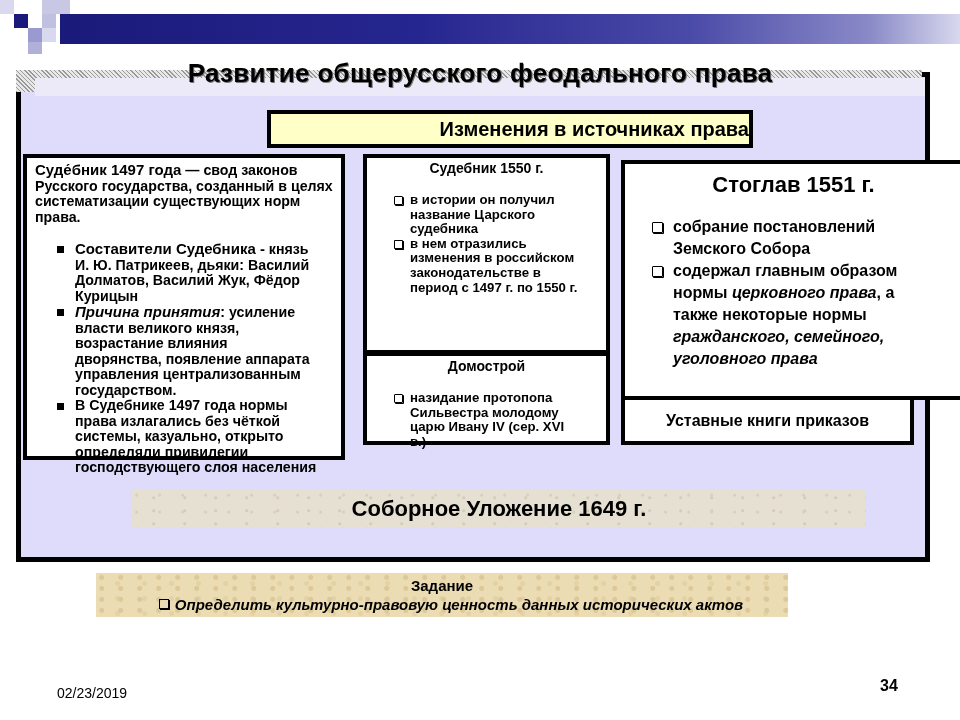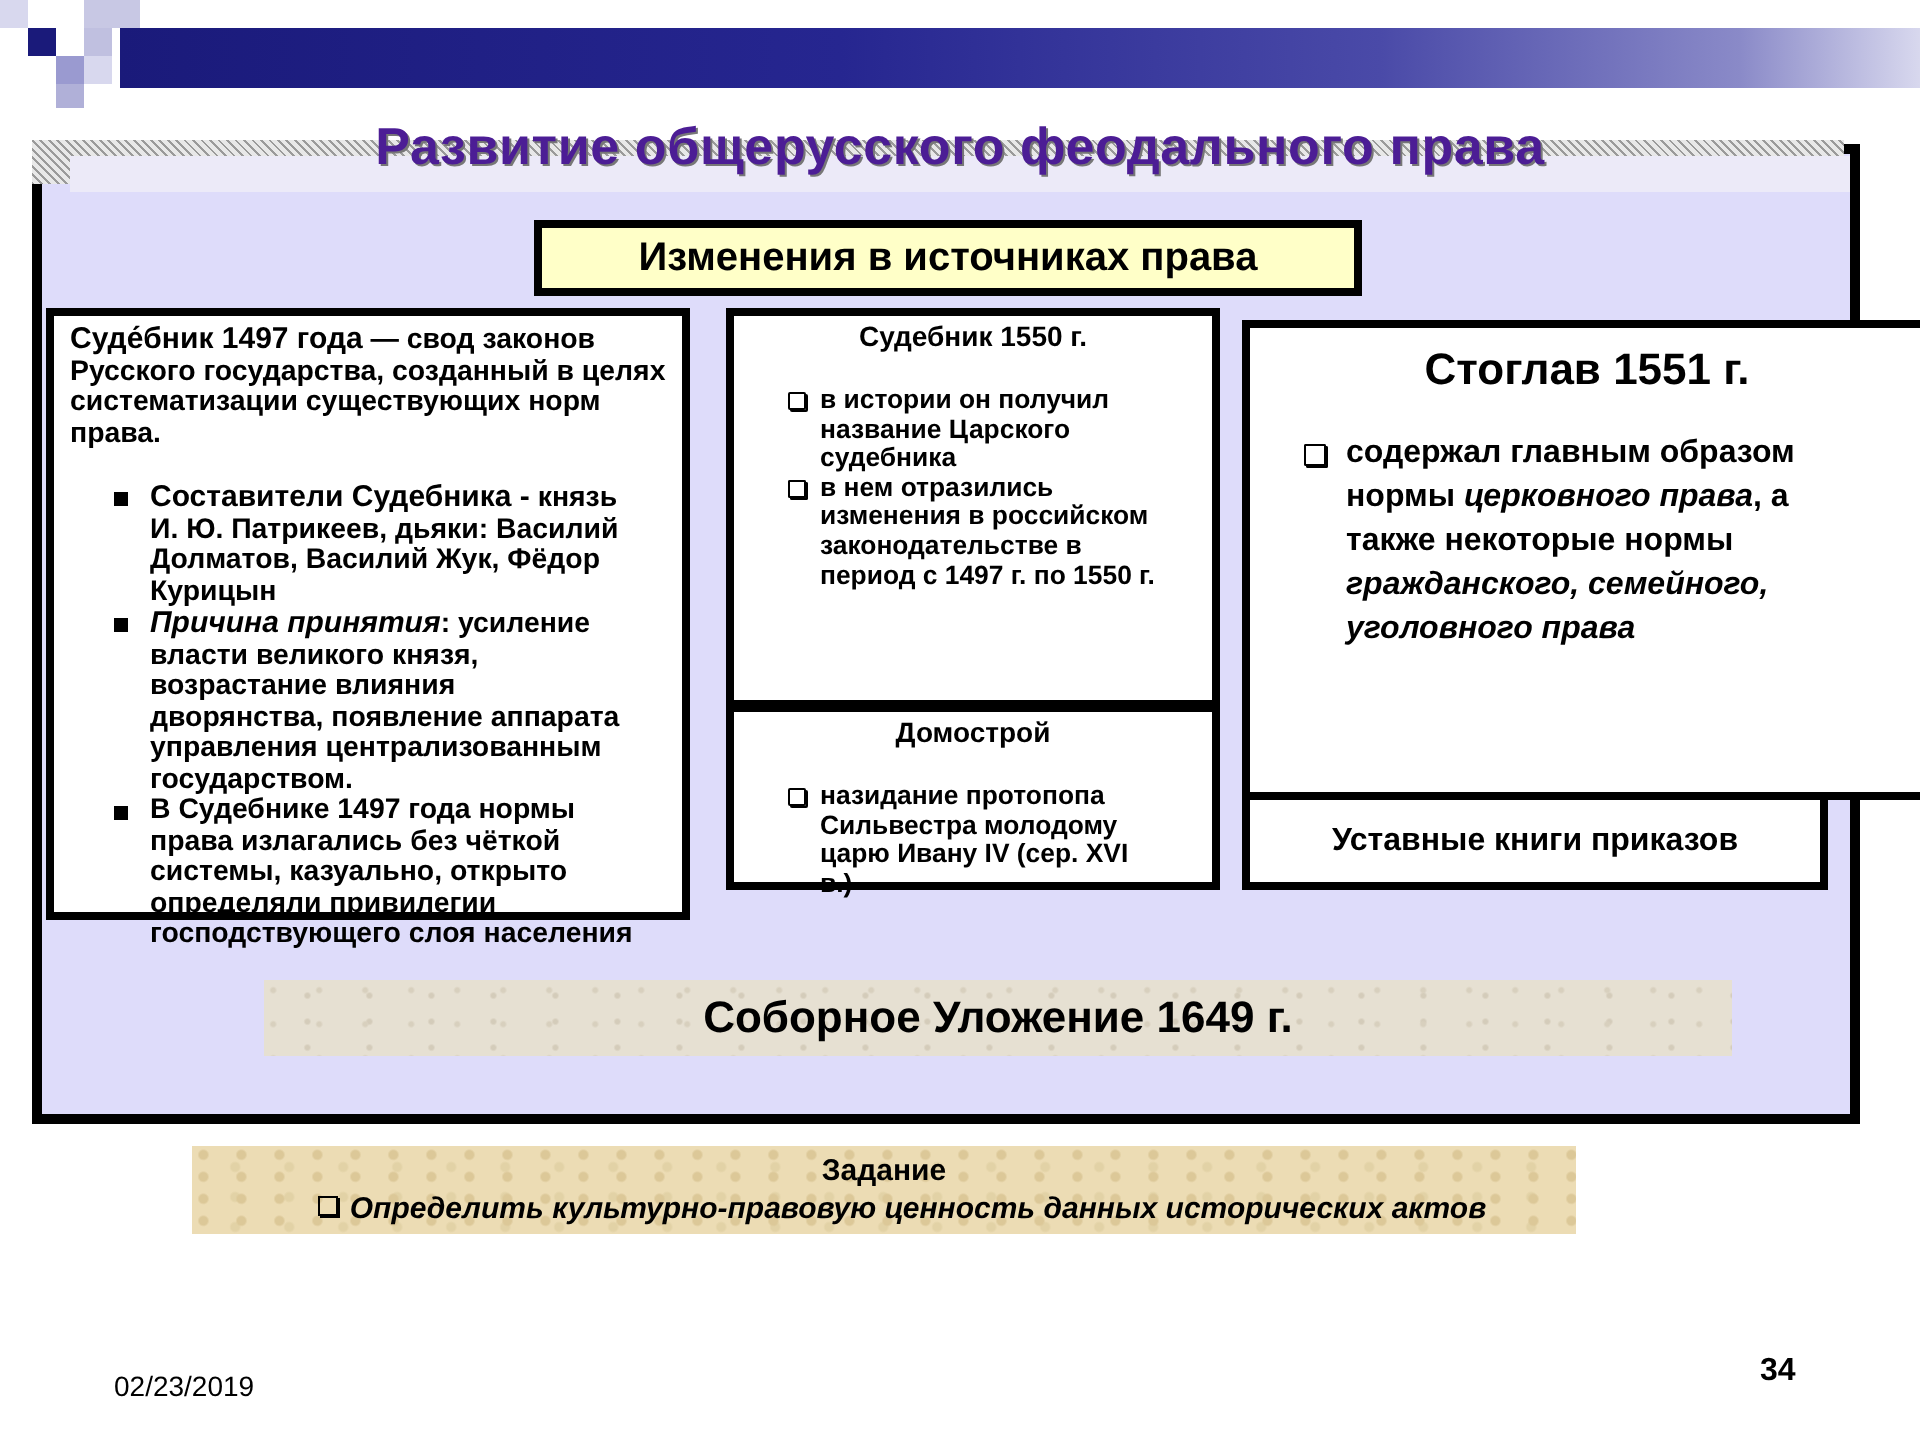--- a/index.html
+++ b/index.html
@@ -8,24 +8,24 @@
     
     .deco-bar { position:absolute; left:60px; top:14px; width:900px; height:30px;
       background:linear-gradient(90deg,#1a1a7a 0%,#262690 40%,#4a4aa8 70%,#8a8ac8 90%,#d8d8ee 100%); }
     .sq { position:absolute; }
 
     
     .frame { position:absolute; left:16px; top:72px; width:904px; height:480px; background:#dedcfa; border:5px solid #000; box-sizing:content-box; }
     .title-strip { position:absolute; left:16px; top:70px; width:906px; height:22px;
       background-image:repeating-linear-gradient(45deg,#9a9a9a 0 1px,#e8e8e8 1px 3px); }
     .title-back { position:absolute; left:35px; top:78px; width:890px; height:18px; background:#eceaf8; }
-    .main-title { position:absolute; left:0; top:58px; width:960px; text-align:center; font-weight:bold; font-size:26px; letter-spacing:0.3px; color:#4c1d95; text-shadow:1px 1px 0 #777; }
+    .main-title { position:absolute; left:0; top:58px; width:960px; text-align:center; font-weight:bold; font-size:26px; letter-spacing:0.3px; color:#000000; text-shadow:1px 1px 0 #777; }
 
-    .subtitle-box { position:absolute; left:267px; top:110px; width:414px; height:38px; background:#ffffc8; border:4px solid #000; box-sizing:border-box;
-      text-align:center; font-weight:bold; font-size:20px; line-height:30px; }
+    .subtitle-box { position:absolute; left:267px; top:110px; width:486px; height:38px; background:#ffffc8; border:4px solid #000; box-sizing:border-box;
+      text-align:right; font-weight:bold; font-size:20px; line-height:30px; }
 
     .box { position:absolute; background:#fff; border:4px solid #000; box-sizing:border-box; }
     .box1 { left:23px; top:154px; width:322px; height:306px; padding:4px 8px; font-size:14.2px; line-height:15.5px; font-weight:bold; }
     .box2 { left:363px; top:154px; width:247px; height:200px; padding:2px 10px 0 10px; font-size:13.2px; line-height:14.6px; font-weight:bold; }
     .box3 { left:363px; top:352px; width:247px; height:93px; padding:2px 10px 0 10px; font-size:13.2px; line-height:14.6px; font-weight:bold; }
     .box4 { left:621px; top:160px; width:345px; height:240px; padding:6px 10px 0 10px; font-size:16px; line-height:22px; font-weight:bold; overflow:hidden; }
     .box5 { left:621px; top:396px; width:293px; height:49px; padding:0 10px; font-size:16px; line-height:18px; font-weight:bold; text-align:center; display:flex; align-items:center; justify-content:center; }
 
     .box-head { text-align:center; }
     .box4 .box-head { font-size:22px; line-height:30px; }
@@ -103,21 +103,21 @@
 <div class="box box3">
   <div class="box-head" style="font-size:14px;line-height:17px">Домострой</div>
   <ul class="cb-list">
     <li><span class="cbul"></span><span>назидание протопопа Сильвестра молодому царю Ивану IV (сер. XVI в.)</span></li>
   </ul>
 </div>
 
 <div class="box box4">
   <div class="box-head">Стоглав 1551 г.</div>
   <ul class="cb-list">
-    <li><span class="cbul"></span></li>
+    <li><span class="cbul"></span><span>собрание постановлений Земского Собора</span></li>
     <li><span class="cbul"></span><span>содержал главным образом нормы </span><span class="it">церковного права</span><span>, а также некоторые нормы </span><span class="it">гражданского, семейного, уголовного права</span></li>
   </ul>
 </div>
 
 <div class="box box5">
   <span>Уставные книги приказов</span>
 </div>
 
 <div class="sobor">Соборное Уложение 1649 г.</div>
 

